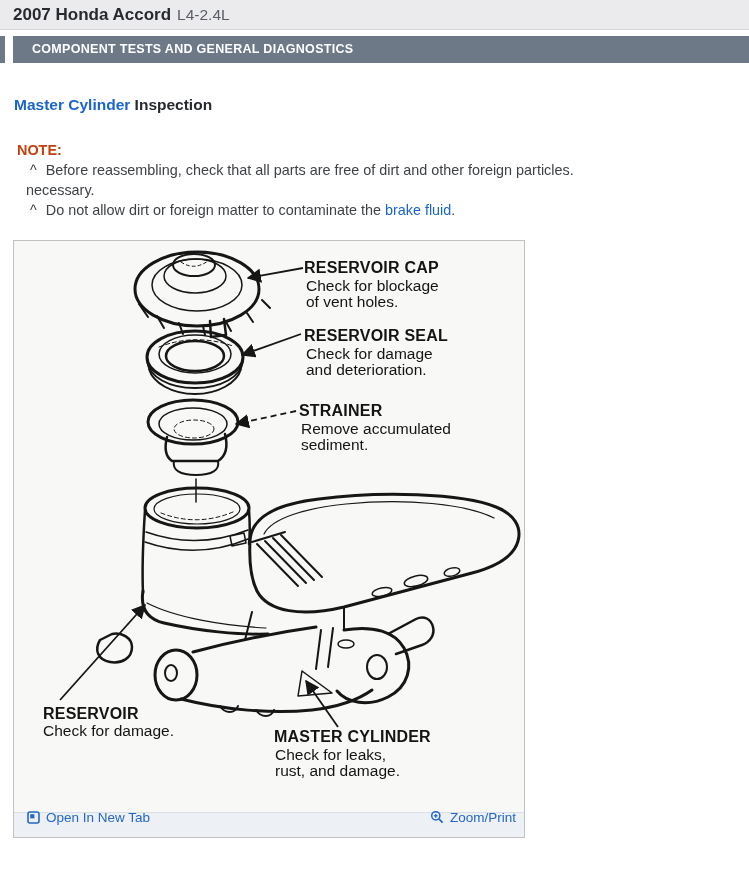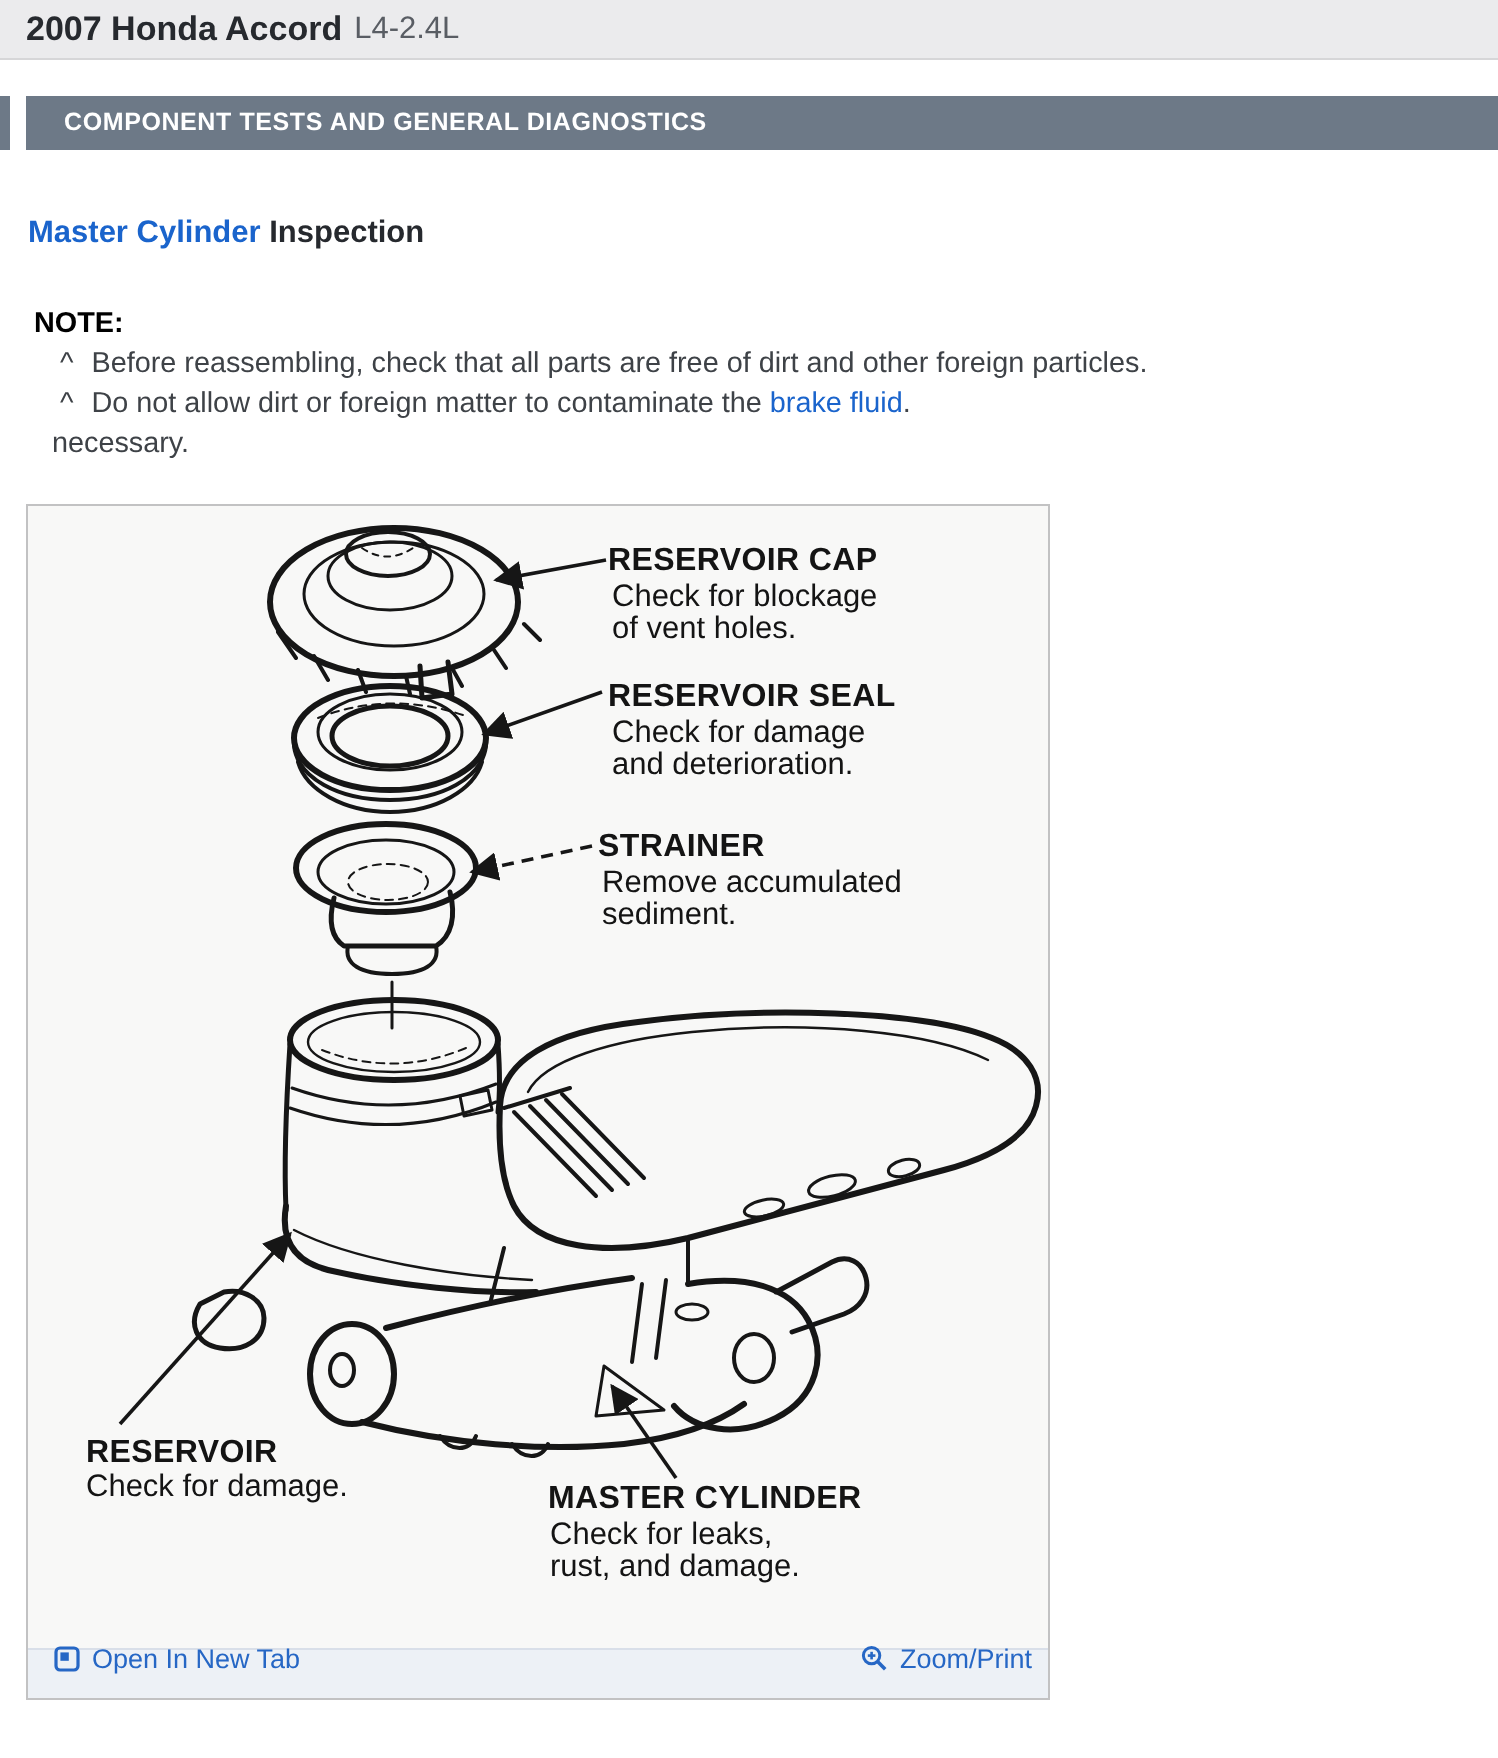--- a/index.html
+++ b/index.html
@@ -7,33 +7,33 @@
   html,body { width:749px; height:879px; background:#ffffff; overflow:hidden;
               font-family:"Liberation Sans", sans-serif; }
 
   
   .top-header { height:30px; background:#ebebed; border-bottom:1px solid #d6d6d8;
                 display:flex; align-items:center; padding-left:13px; }
   .hdr-title { font-size:17px; font-weight:700; color:#26292e; line-height:29px; }
   .hdr-sub   { font-size:15.5px; font-weight:400; color:#595d64; margin-left:6px; }
 
   
-  .banner-row { margin-top:18px; position:relative; height:27px; }
+  .banner-row { margin-top:6px; position:relative; height:27px; }
   .banner-sliver { position:absolute; left:0; top:0; width:5px; height:27px; background:#6d7987; }
   .banner { margin-left:13px; height:27px; background:#6d7987; color:#ffffff;
             font-size:12.5px; font-weight:700; letter-spacing:.3px;
             line-height:27px; padding-left:19px; }
 
   
   .heading { margin:33px 0 0 14px; font-size:15.5px; font-weight:700; color:#26292e; }
   .heading a { color:#1a64cc; text-decoration:none; }
 
   
   .note { margin:26px 0 0 14px; font-size:14.4px; color:#3e4247; line-height:20px; }
-  .note-title { font-weight:700; color:#000000; padding-left:3px; }
+  .note-title { font-weight:700; color:#c2410c; padding-left:3px; }
   .note-line { white-space:nowrap; padding-left:4px;margin-left:12px; }
   .note-line.cont { padding-left:0; }
   .caret { display:inline-block; margin-right:9px; color:#3e4247; }
   .note a { color:#1a64cc; text-decoration:none; }
 
   
   .figure-box { margin:20px 0 0 13px; width:512px; height:598px;
                 border:1px solid #c2c2c3; background:#f8f8f7;
                 display:flex; flex-direction:column; }
   .figure-canvas { flex:1; }
@@ -64,22 +64,22 @@
 </div>
 
 <div class="heading">
   <a href="#">Master Cylinder</a>
   <span>Inspection</span>
 </div>
 
 <div class="note">
   <div class="note-title">NOTE:</div>
   <div class="note-line"><span class="caret">^</span><span>Before reassembling, check that all parts are free of dirt and other foreign particles.</span></div>
+  <div class="note-line cont"><span>necessary.</span></div>
   <div class="note-line"><span class="caret">^</span><span>Do not allow dirt or foreign matter to contaminate the </span><a href="#">brake fluid</a><span>.</span></div>
-  <div class="note-line cont"><span>necessary.</span></div>
 </div>
 
 <div class="figure-box">
   <div class="figure-canvas">
     <svg width="548" height="571" viewBox="0 0 548 571" xmlns="http://www.w3.org/2000/svg">
       <defs>
         <marker id="ah" viewBox="0 0 10 10" refX="9" refY="5" markerWidth="8" markerHeight="8" orient="auto-start-reverse">
           <path d="M0,0 L10,5 L0,10 Z" fill="#161616"></path>
         </marker>
       </defs>

